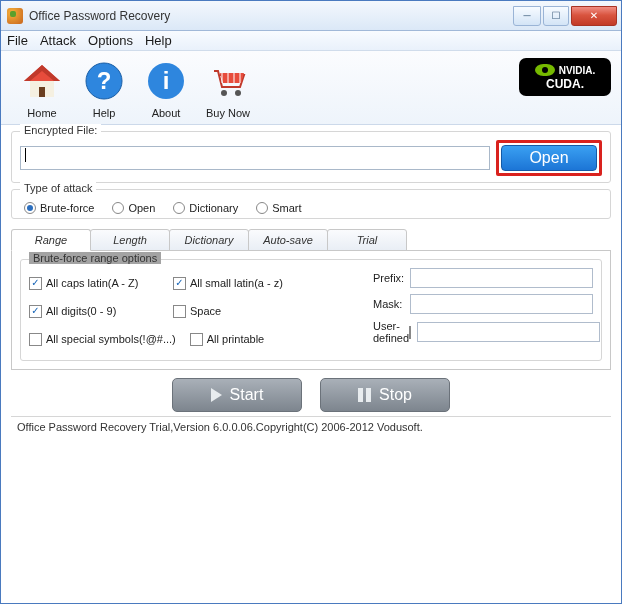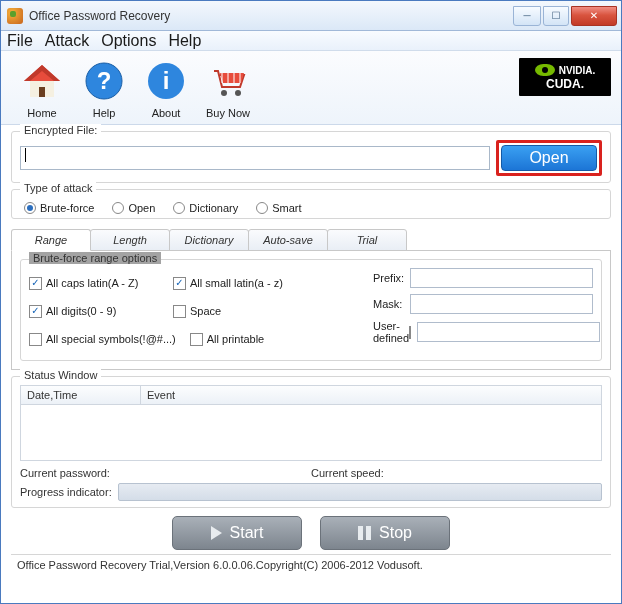--- a/index.html
+++ b/index.html
@@ -10,28 +10,28 @@
 .titlebar { height: 30px; background: linear-gradient(#f4f8fd,#dbe8f7); display: flex; align-items: center; border-bottom: 1px solid #a0b8d8; }
 .titlebar .appicon { width: 16px; height: 16px; margin: 0 6px; background: radial-gradient(circle at 30% 30%, #f6b23c, #c7641d); border-radius: 3px; position: relative; }
 .titlebar .appicon::after { content:""; position:absolute; left:3px; top:3px; width:6px; height:6px; background:#5aa02c; border-radius:2px; }
 .titlebar .title { font-size: 12px; color: #333; flex: 1; }
 .winbtns { display: flex; height: 20px; margin-right: 4px; }
 .winbtn { width: 28px; height: 20px; border: 1px solid #9ab4d6; background: linear-gradient(#f7fbff,#d3e4f6); border-radius: 0 0 3px 3px; margin-left: 2px; display:flex; align-items:center; justify-content:center; font-size:10px; color:#40607f; }
 .winbtn.max { width: 26px; }
 .winbtn.close { width: 46px; background: linear-gradient(#f08f84,#d9543f 45%,#c23a26); color:#fff; border-color:#a83324; }
 
 
-.menubar { height: 20px; background: linear-gradient(#f8fbff,#e9f1fb); display: flex; align-items: center; padding: 1px 6px; font-size: 16px; color:#1a1a1a; border-bottom:1px solid #d0dceb; }
+.menubar { height: 20px; background: linear-gradient(#f8fbff,#e9f1fb); display: flex; align-items: center; padding: 1px 6px; font-size: 13px; color:#1a1a1a; border-bottom:1px solid #d0dceb; }
 .menuitem { margin-right: 12px; }
 
 
 .toolbar { height: 74px; background: linear-gradient(#fbfcfe,#eef4fb); display: flex; align-items: center; padding: 0 10px; border-bottom:1px solid #ccd9ea; position:relative; }
 .tbitem { width: 62px; text-align:center; font-size:11px; color:#222; }
 .tbicon { width:48px; height:48px; margin:0 auto 2px; display:flex; align-items:center; justify-content:center; }
-.cuda { position:absolute; right:10px; top:7px; width:92px; height:38px; background:#000; border-radius:1px; color:#fff; font-size:10px; display:flex; flex-direction:column; align-items:center; justify-content:center; }
+.cuda { position:absolute; right:10px; top:7px; width:92px; height:38px; background:#000; border-radius:7px; color:#fff; font-size:10px; display:flex; flex-direction:column; align-items:center; justify-content:center; }
 .cuda .eye { width:20px; height:12px; background:#76b900; border-radius:50% / 60%; margin-bottom:1px; position:relative; }
 .cuda .eye::after { content:""; position:absolute; left:7px; top:3px; width:6px; height:6px; background:#000; border-radius:50%; }
 .cuda .txt { font-weight:bold; }
 
 
 .client { flex:1; padding: 6px 10px 8px; background:#fff; display:flex; flex-direction:column; }
 .group { border:1px solid #d6d6d6; border-radius:3px; padding:8px 8px 6px; position:relative; margin-bottom:6px; }
 .group > .legend { position:absolute; top:-8px; left:8px; background:#fff; padding:0 4px; font-size:11px; color:#333; }
 .filerow { display:flex; align-items:center; }
 .fileinput { flex:1; height:24px; border:1px solid #a9b8c9; background:#fff; padding:0 4px; font-size:12px; color:#333; }
@@ -247,37 +247,20 @@
             </div>
           <div class="frow">
               <label>User-defined</label>
               <span class="cbox"></span>
               <input class="tinput" style="">
             </div>
         </div>
       </div>
     </div>
 
-    <div class="statusgroup">
-      <div class="legend">Status Window</div>
-      <div class="table">
-        <div class="thead">
-          <div class="th">Date,Time</div>
-          <div class="th">Event</div>
-        </div>
-      </div>
-      <div class="statusrow">
-        <div class="half">Current password:</div>
-        <div class="half">Current speed:</div>
-      </div>
-      <div class="progrow">
-        <span>Progress indicator:</span>
-        <div class="progbar"></div>
-      </div>
-    </div>
 
     <div class="bigbtns">
       <div class="bigbtn">
         <span class="startglyph"></span>
         <span>Start</span>
       </div>
       <div class="bigbtn">
         <span class="stopglyph">
             <span></span>
             <span></span>

